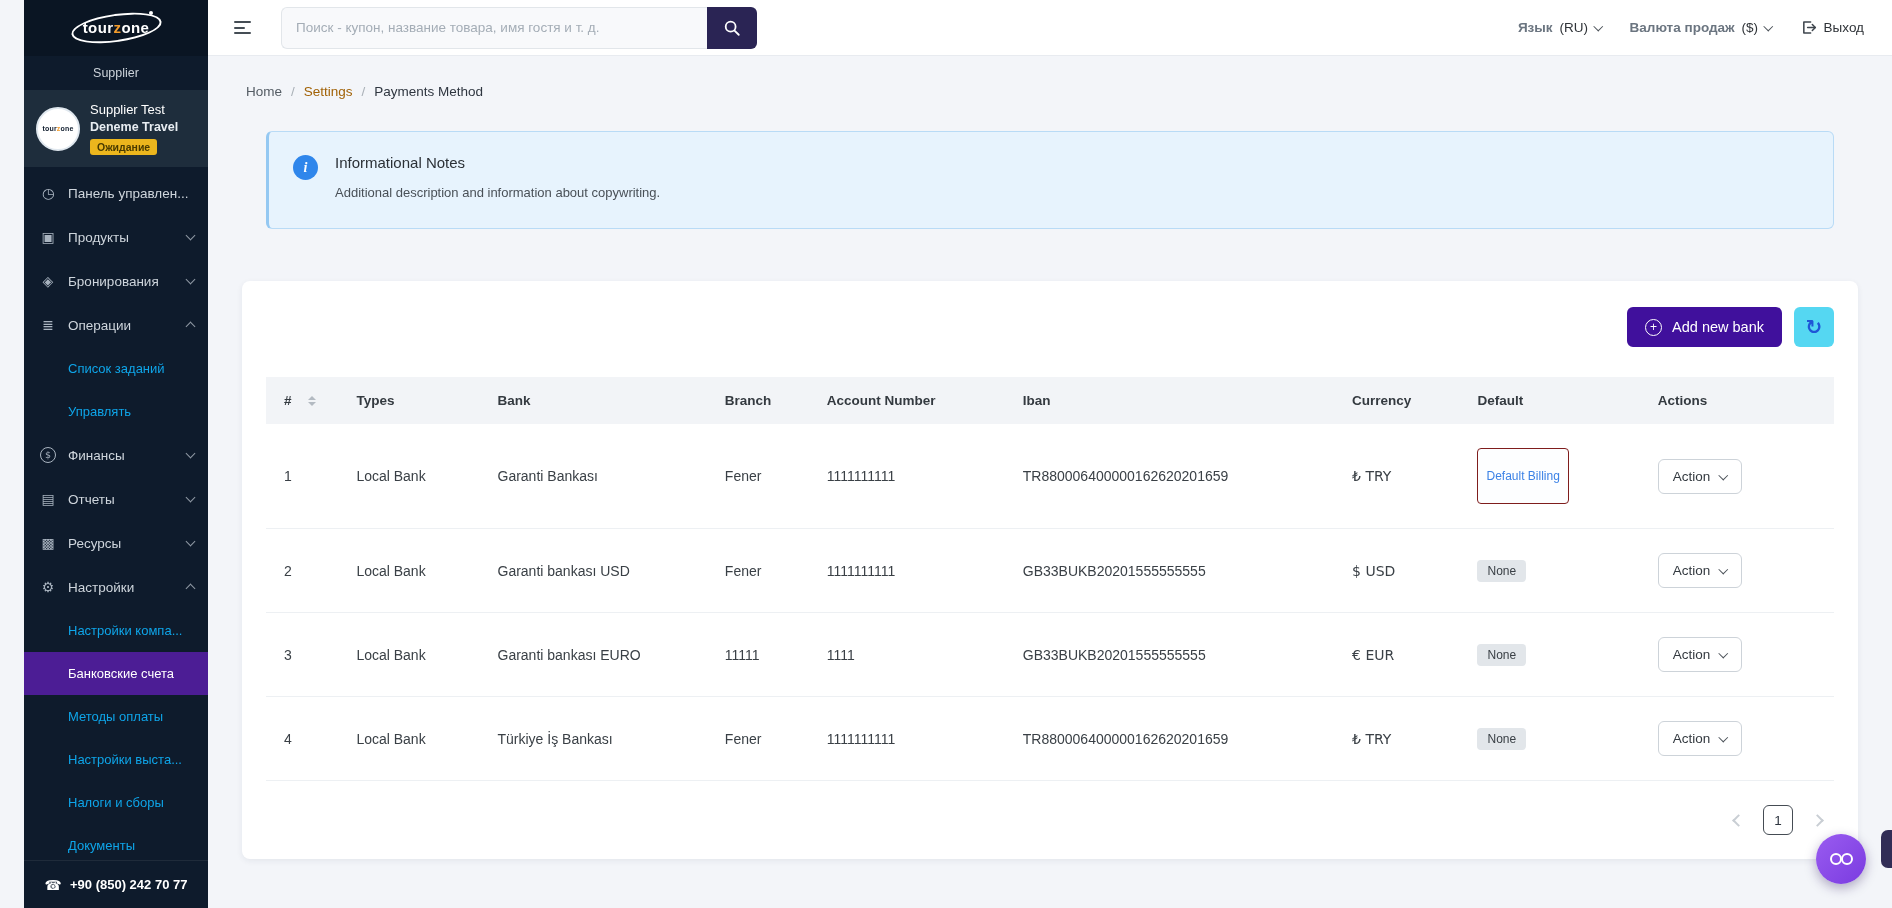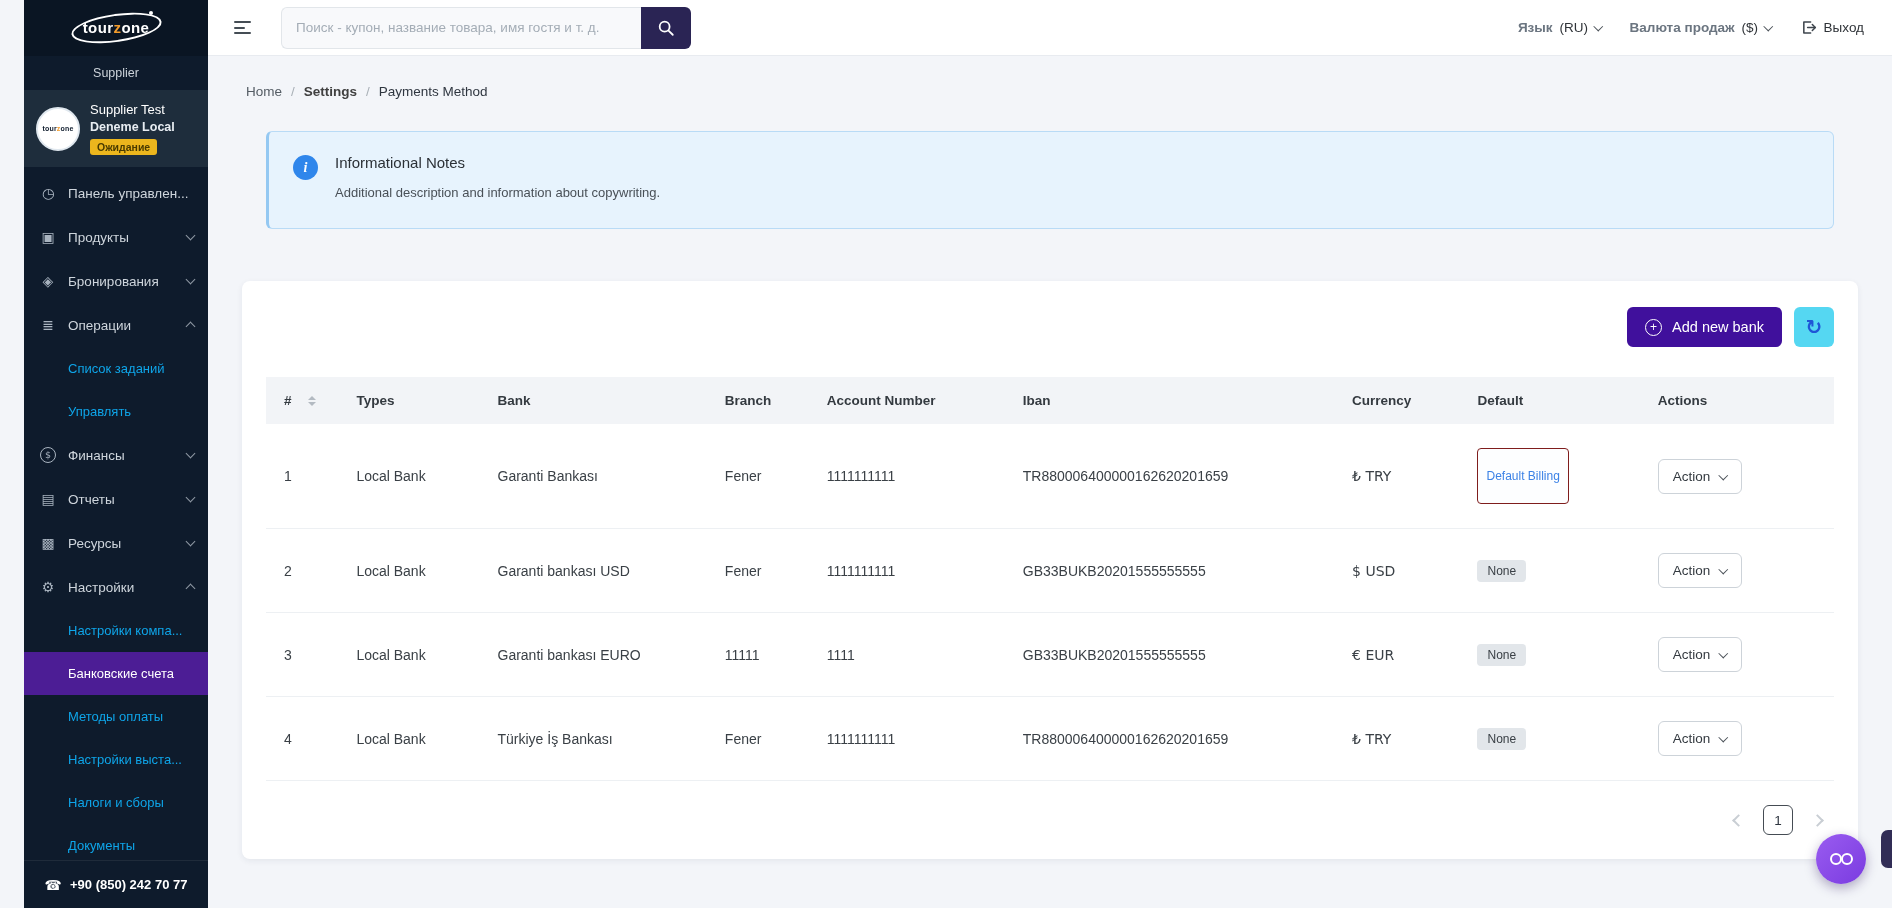--- a/index.html
+++ b/index.html
@@ -38,34 +38,34 @@
   .phone-bar { height:48px; flex-shrink:0; display:flex; align-items:center; justify-content:center; gap:8px; font-size:13px; font-weight:bold; color:#fff; background:#0e1b2c; border-top:1px solid rgba(255,255,255,.07); cursor:pointer; }
   .phone-ic { font-family:"DejaVu Sans", sans-serif; font-size:14px; font-weight:normal; }
   
   .main { flex:1; display:flex; flex-direction:column; height:100%; overflow:hidden; }
   .topbar { height:56px; min-height:56px; background:#fff; border-bottom:1px solid #e8ebf0; display:flex; align-items:center; padding:0 28px 0 22px; }
   .collapse-btn { display:flex; flex-direction:column; gap:3.5px; cursor:pointer; padding:4px; }
   .collapse-btn .bar { height:2px; background:#454d55; border-radius:1px; }
   .bar.w-full { width:17px; }
   .bar.w-mid { width:11px; }
   .search-wrap { display:flex; margin-left:26px; }
-  .search-input { width:360px; height:42px; border:1px solid #e2e6ea; background:#f8f9fb; border-right:none; border-radius:6px 0 0 6px; padding:0 14px; font-size:13.5px; color:#343a40; outline:none; font-family:"Liberation Sans",sans-serif; }
+  .search-input { width:426px; height:42px; border:1px solid #e2e6ea; background:#f8f9fb; border-right:none; border-radius:6px 0 0 6px; padding:0 14px; font-size:13.5px; color:#343a40; outline:none; font-family:"Liberation Sans",sans-serif; }
   .search-input::placeholder { color:#a4adb6; }
   .search-btn { width:50px; height:42px; background:#2a2454; border:none; border-radius:0 6px 6px 0; display:flex; align-items:center; justify-content:center; cursor:pointer; }
   .topbar-right { margin-left:auto; display:flex; align-items:center; gap:28px; font-size:13.5px; }
   .select-group { display:flex; align-items:center; gap:7px; cursor:pointer; }
   .select-label { color:#6b7580;font-weight:bold; }
   .select-value { color:#2f3338; }
   .chev.dark { border-color:#495057; width:6.5px; height:6.5px; }
   .logout { display:flex; align-items:center; gap:7px; cursor:pointer; color:#2f3338; }
   
   .content { flex:1; overflow:auto; padding:0 34px 30px; }
   .breadcrumb { display:flex; align-items:center; gap:9px; padding:28px 4px 12px; font-size:13.5px; }
   .bc-home { color:#545c64; cursor:pointer; }
-  .bc-mid { color:#404040; cursor:pointer;font-weight:bold; }
+  .bc-mid { color:#a16207; cursor:pointer; }
   .bc-sep { color:#a9b0b7; }
   .bc-current { color:#2f3640; }
   .info-note { margin:20px 24px 0; background:#e7f3fd; border:1px solid #b9dbf6; border-left:3px solid #94c8f2; border-radius:6px; padding:22px 24px 28px; display:flex; gap:17px; }
   .info-icon { width:25px; height:25px; min-width:25px; border-radius:50%; background:#2f86eb; color:#fff; display:flex; align-items:center; justify-content:center; font-size:14px; font-weight:bold; font-style:italic; font-family:"Liberation Serif", serif; margin-top:1px; }
   .info-title { font-size:15px; color:#2b3036; }
   .info-desc { font-size:13px; color:#495057; margin-top:14px; }
   .card { margin-top:52px; background:#fff; border-radius:8px; box-shadow:0 2px 6px rgba(25,42,70,.07); padding:26px 24px 16px; }
   .card-toolbar { display:flex; justify-content:flex-end; align-items:center; gap:12px; margin-bottom:30px; }
   .add-bank-btn { background:#40109c; color:#fff; border:none; border-radius:6px; height:40px; padding:0 18px; font-size:14.5px; display:flex; align-items:center; gap:10px; cursor:pointer; font-family:"Liberation Sans",sans-serif; }
   .plus-circle { width:17px; height:17px; border:1.6px solid #fff; border-radius:50%; display:flex; align-items:center; justify-content:center; font-size:12px; line-height:1; padding-bottom:1px; }
@@ -110,21 +110,21 @@
     </div>
   </div>
   <div class="supplier-label">Supplier</div>
 
   <div class="profile">
     <div class="avatar">
         <span><span>tour</span><span class="logo-accent">z</span><span>one</span></span>
       </div>
     <div class="profile-info">
       <span class="profile-name">Supplier Test</span>
-      <span class="profile-company">Deneme Local</span>
+      <span class="profile-company">Deneme Travel</span>
       <span class="badge-pending">Ожидание</span>
     </div>
   </div>
 
   <nav class="menu">
     <div class="menu-item">
       <span class="ic">◷</span>
       <span class="menu-lbl">Панель управлен...</span>
     </div>
     <div class="menu-item">

